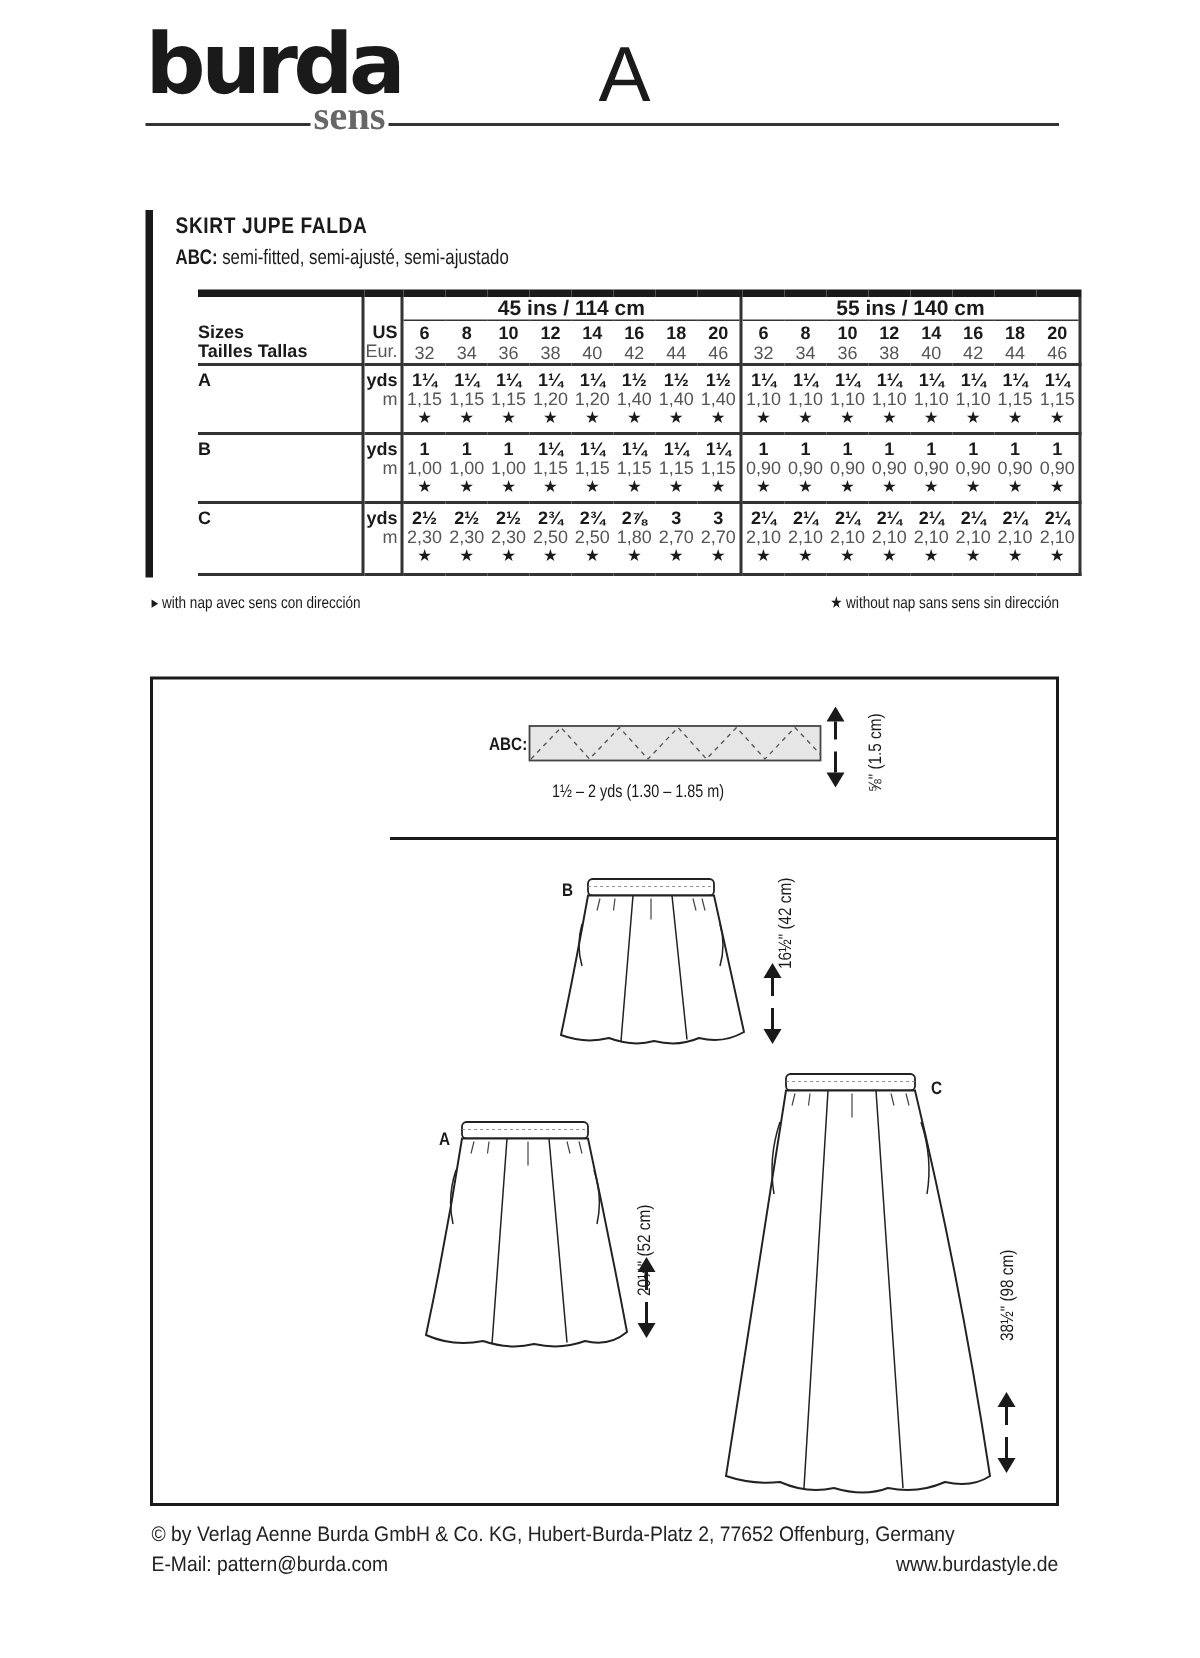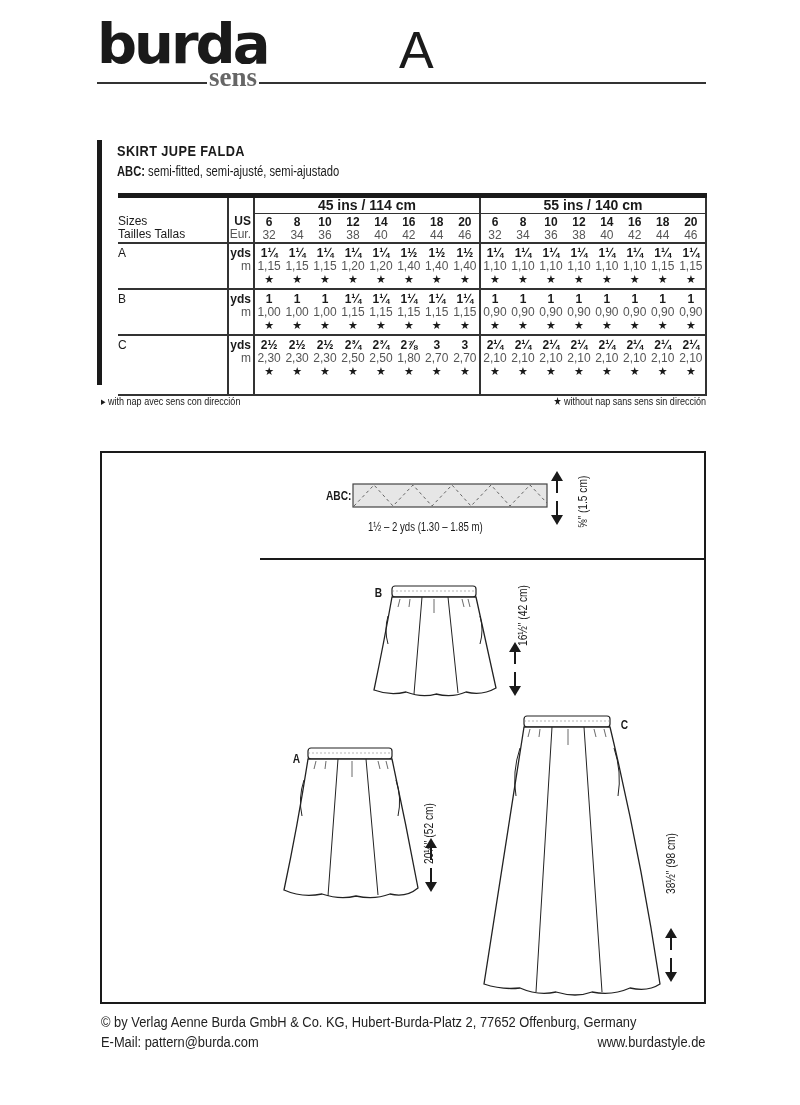--- a/index.html
+++ b/index.html
@@ -13,25 +13,25 @@
   #view-letter { position: absolute; left: 302px; top: 2px; font-size: 52px; line-height: 1; }
   #pattern-number { position: absolute; right: 0; top: 2px; font-size: 52px; line-height: 1; letter-spacing: 1px; }
 
   
   #title-bar { position: absolute; left: 97px; top: 140px; width: 5px; height: 245px; background: #1a1a1a; }
   #title { position: absolute; left: 117px; top: 142px; font-weight: bold; font-size: 15px; letter-spacing: 0.5px; transform: scaleX(0.85); transform-origin: left top; white-space: nowrap; }
   #subtitle { position: absolute; left: 117px; top: 163px; font-size: 14px; white-space: nowrap; transform: scaleX(0.8); transform-origin: left top; }
   #subtitle b { font-weight: bold; }
 
   
-  #yardage { position: absolute; left: 118px; top: 193px; width: 589px; border-collapse: collapse; font-size: 12px; }
+  #yardage { position: absolute; left: 132px; top: 193px; width: 589px; border-collapse: collapse; font-size: 12px; }
   #yardage td { text-align: center; padding: 0; line-height: 13px; }
   .thick-top { border-top: 5px solid #1a1a1a; }
   .tbl-row-border td { border-bottom: 2px solid #333; }
-  .col-label { text-align: left !important; font-weight: normal; width: 110px; padding-left: 0 !important; }
+  .col-label { text-align: left !important; font-weight: bold; width: 110px; padding-left: 0 !important; }
   .col-unit { width: 26px; border-left: 2px solid #333; border-right: 2px solid #333; text-align: right !important; padding-right: 2px !important; }
   .col-div { border-right: 2px solid #333; }
   .bold-num { font-weight: bold; color: #1a1a1a; }
   .light-num { color: #555; }
   .star { font-size: 11px; }
   .width-head { font-weight: bold; font-size: 14px; height: 18px; }
   .yrow td { vertical-align: top; }
   .tbl-last-right { border-right: 2px solid #333; }
 
   #legend-left { position: absolute; left: 101px; top: 395px; font-size: 11px; white-space: nowrap; transform: scaleX(0.82); transform-origin: left top; }
@@ -356,21 +356,21 @@
         <td style="padding-top: 3px; padding-bottom: 2px;">
           <div class="bold-num">2¾</div>
           <div class="light-num">2,50</div>
           <div class="star">★</div>
         </td>
         <td style="padding-top: 3px; padding-bottom: 2px;">
           <div class="bold-num">2¾</div>
           <div class="light-num">2,50</div>
           <div class="star">★</div>
         </td>
-        <td style="padding-top: 3px; padding-bottom: 16px;">
+        <td style="padding-top: 3px; padding-bottom: 4px;">
           <div class="bold-num">2⅞</div>
           <div class="light-num">1,80</div>
           <div class="star">★</div>
         </td>
         <td style="padding-top: 3px; padding-bottom: 2px;">
           <div class="bold-num">3</div>
           <div class="light-num">2,70</div>
           <div class="star">★</div>
         </td>
         <td class="col-div" style="padding-top: 3px; padding-bottom: 2px;">

